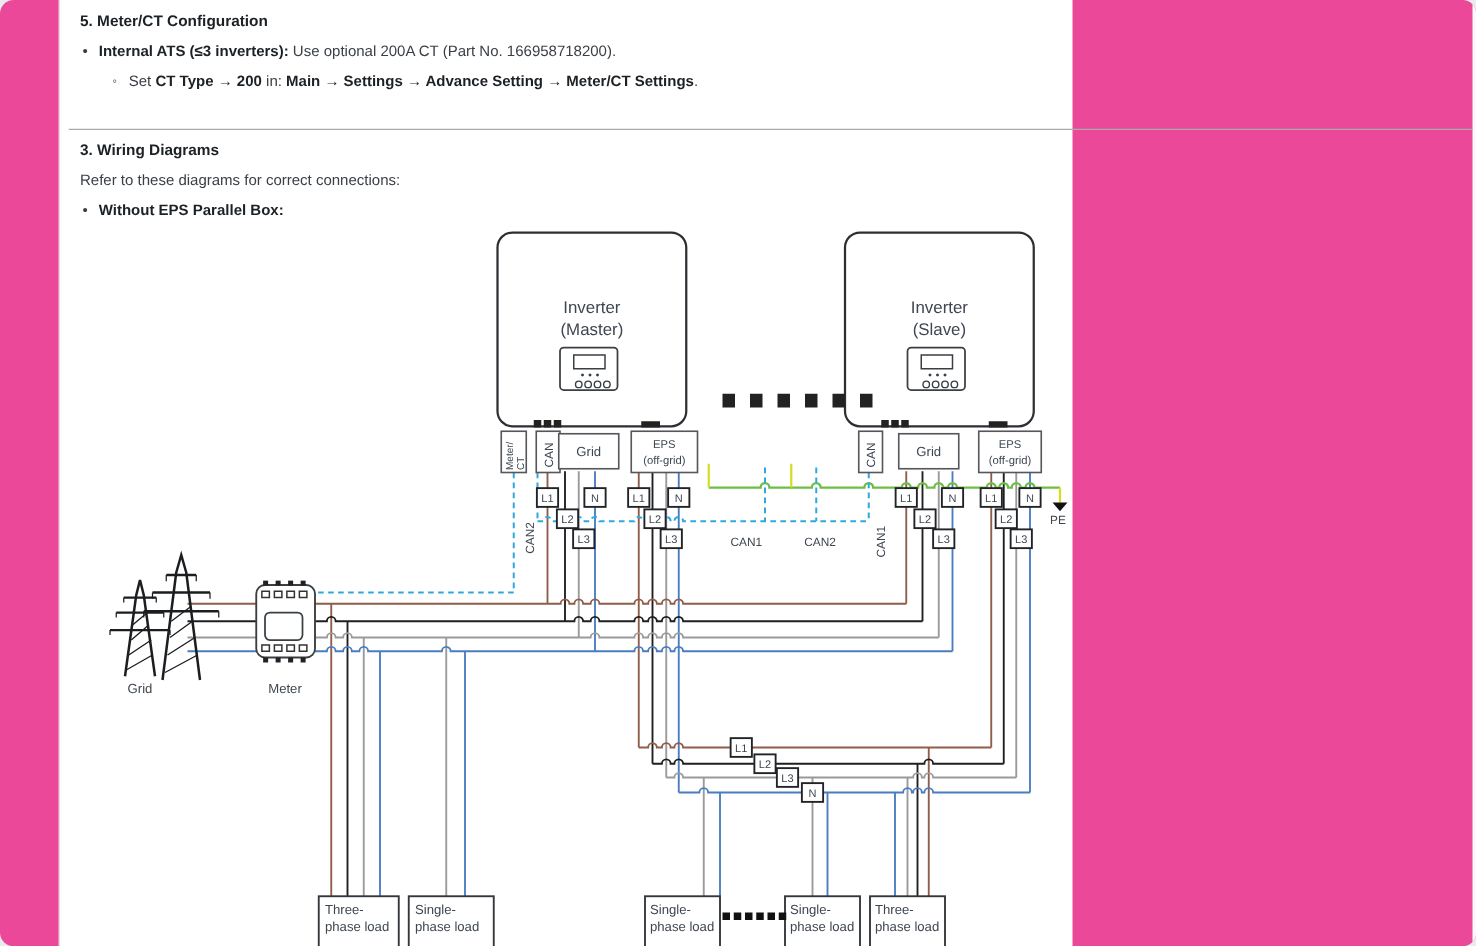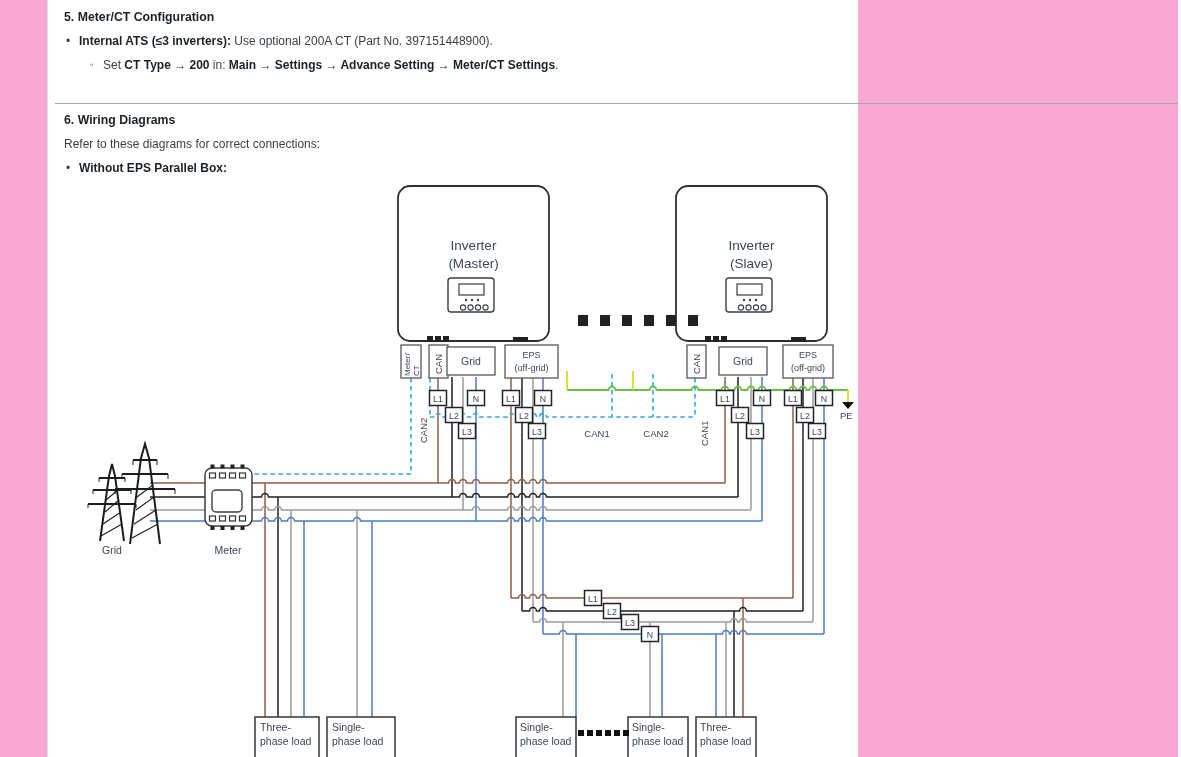--- a/index.html
+++ b/index.html
@@ -1,17 +1,17 @@
 <!DOCTYPE html>
 <html style="--l1: #8f5d49; --l2: #1f1f1f; --l3: #9a9a9a; --n: #4a7dc0; --comm: #2fa8e0; --pegreen: #6cbf44; --peyellow: #d6de23;"><head>
 <meta charset="utf-8">
 <style>
   html,body{margin:0;padding:0;background:#e9ebef;}
-  .page{position:relative;width:1181px;height:757px;background:#f9a8d4;overflow:hidden;
-        font-family:"Liberation Sans",sans-serif;}
+  .page{position:relative;width:1181px;height:757px;background:#ec4899;overflow:hidden;
+        font-family:"Liberation Sans",sans-serif;border-radius:11px;}
   .content{position:absolute;left:47px;top:0;width:810px;height:757px;background:#ffffff;
            border-left:1px solid #dcdee1;}
   .right-sliver{position:absolute;left:1178px;top:0;width:3px;height:757px;background:#fbfbfc;}
   .hr-line{position:absolute;left:55px;top:103px;width:1123px;height:1px;background:#a4aab0;}
   .doc-line{position:absolute;font-size:12px;color:#3a3f45;white-space:nowrap;line-height:14px;}
   .doc-line .b{font-weight:bold;color:#1c2126;}
   .h{font-weight:bold;color:#1c2126;font-size:12.3px;}
   .mk{display:inline-block;width:13px;color:#3a3f45;}
   .mk2{display:inline-block;width:13px;color:#3a3f45;font-size:10px;vertical-align:1px;}
   svg text{font-family:"Liberation Sans",sans-serif;fill:#3e4650;}
@@ -31,28 +31,28 @@
 </style>
 </head>
 <body>
 
 <div class="page">
   <div class="content"></div>
   <div class="right-sliver"></div>
 
   <div class="doc-line h" style="left:64px;top:10px;">5. Meter/CT Configuration</div>
   <div class="doc-line" style="left:66px;top:34px;">
-    <span class="mk">•</span><span class="b">Internal ATS (≤3 inverters):</span><span> Use optional 200A CT (Part No. 397151448900).</span>
+    <span class="mk">•</span><span class="b">Internal ATS (≤3 inverters):</span><span> Use optional 200A CT (Part No. 166958718200).</span>
   </div>
   <div class="doc-line" style="left:90px;top:58px;">
     <span class="mk2">◦</span><span>Set </span><span class="b">CT Type → 200</span><span> in: </span><span class="b">Main → Settings → Advance Setting → Meter/CT Settings</span><span>.</span>
   </div>
   <div class="hr-line"></div>
 
-  <div class="doc-line h" style="left:64px;top:113px;">6. Wiring Diagrams</div>
+  <div class="doc-line h" style="left:64px;top:113px;">3. Wiring Diagrams</div>
   <div class="doc-line" style="left:64px;top:137px;">Refer to these diagrams for correct connections:</div>
   <div class="doc-line" style="left:66px;top:161px;">
     <span class="mk">•</span><span class="b">Without EPS Parallel Box:</span>
   </div>
 
   <svg style="position:absolute;left:48px;top:177px;" width="809" height="580" viewBox="48 177 809 580" xmlns="http://www.w3.org/2000/svg">
 
     <g id="wire-layer">
         <path d="M438 377V483" fill="none" stroke-width="1.5" style="stroke: var(--l1);"></path>
         <path d="M452 377V497" fill="none" stroke-width="1.5" style="stroke: var(--l2);"></path>

